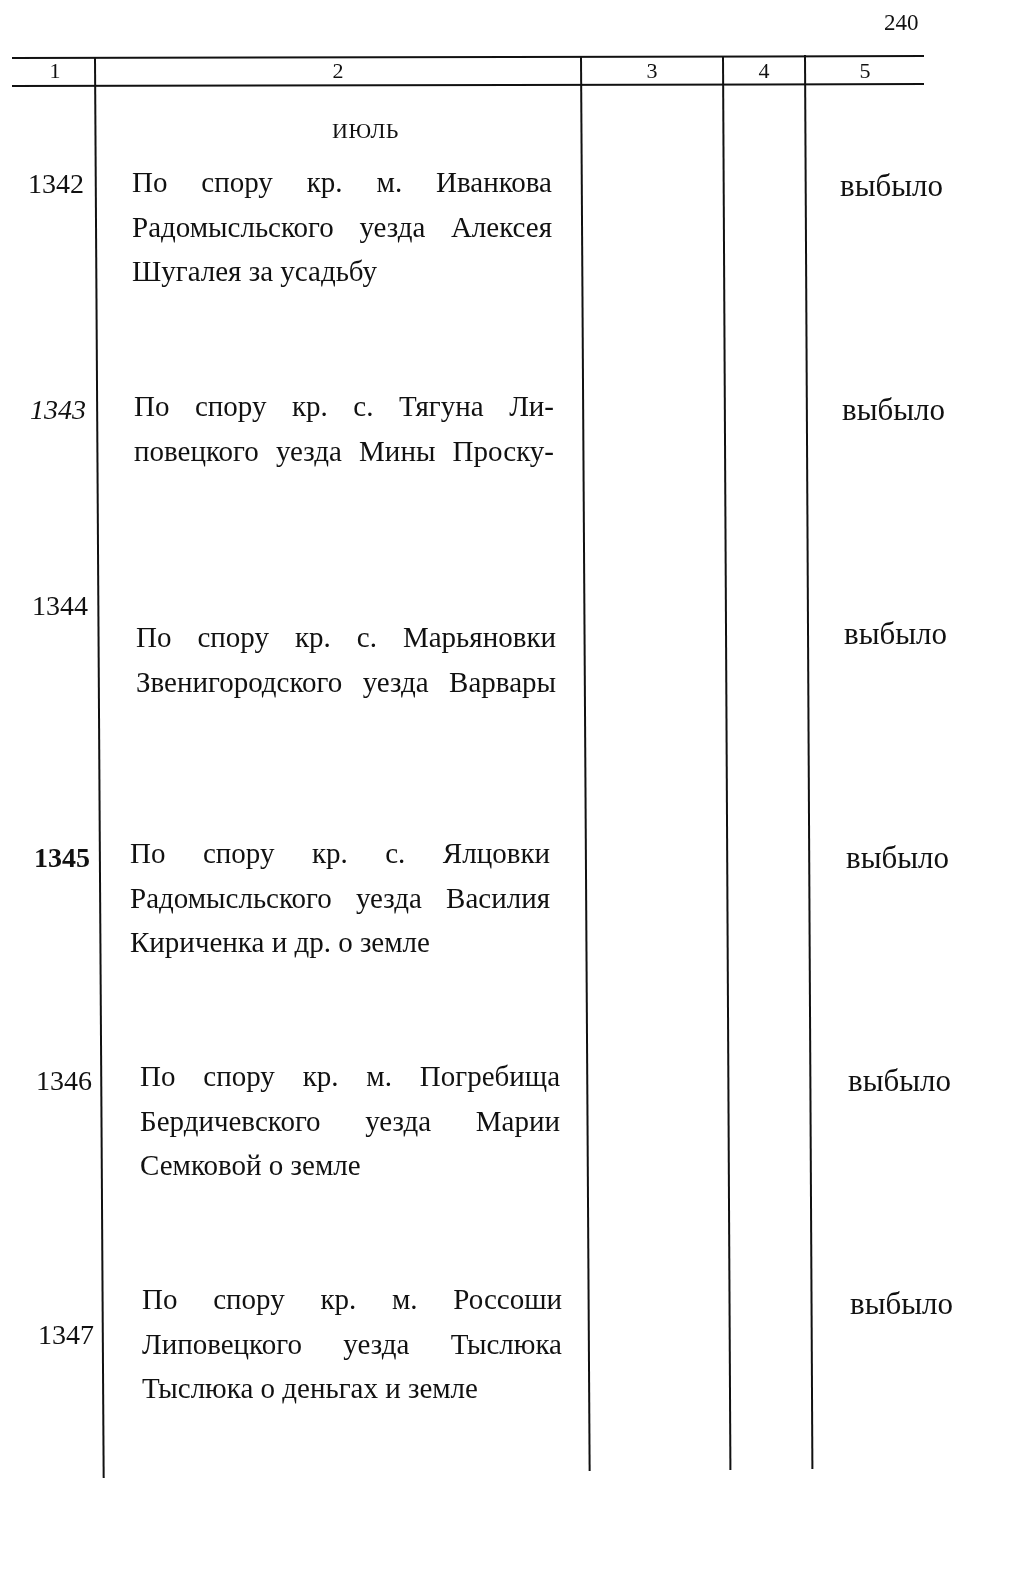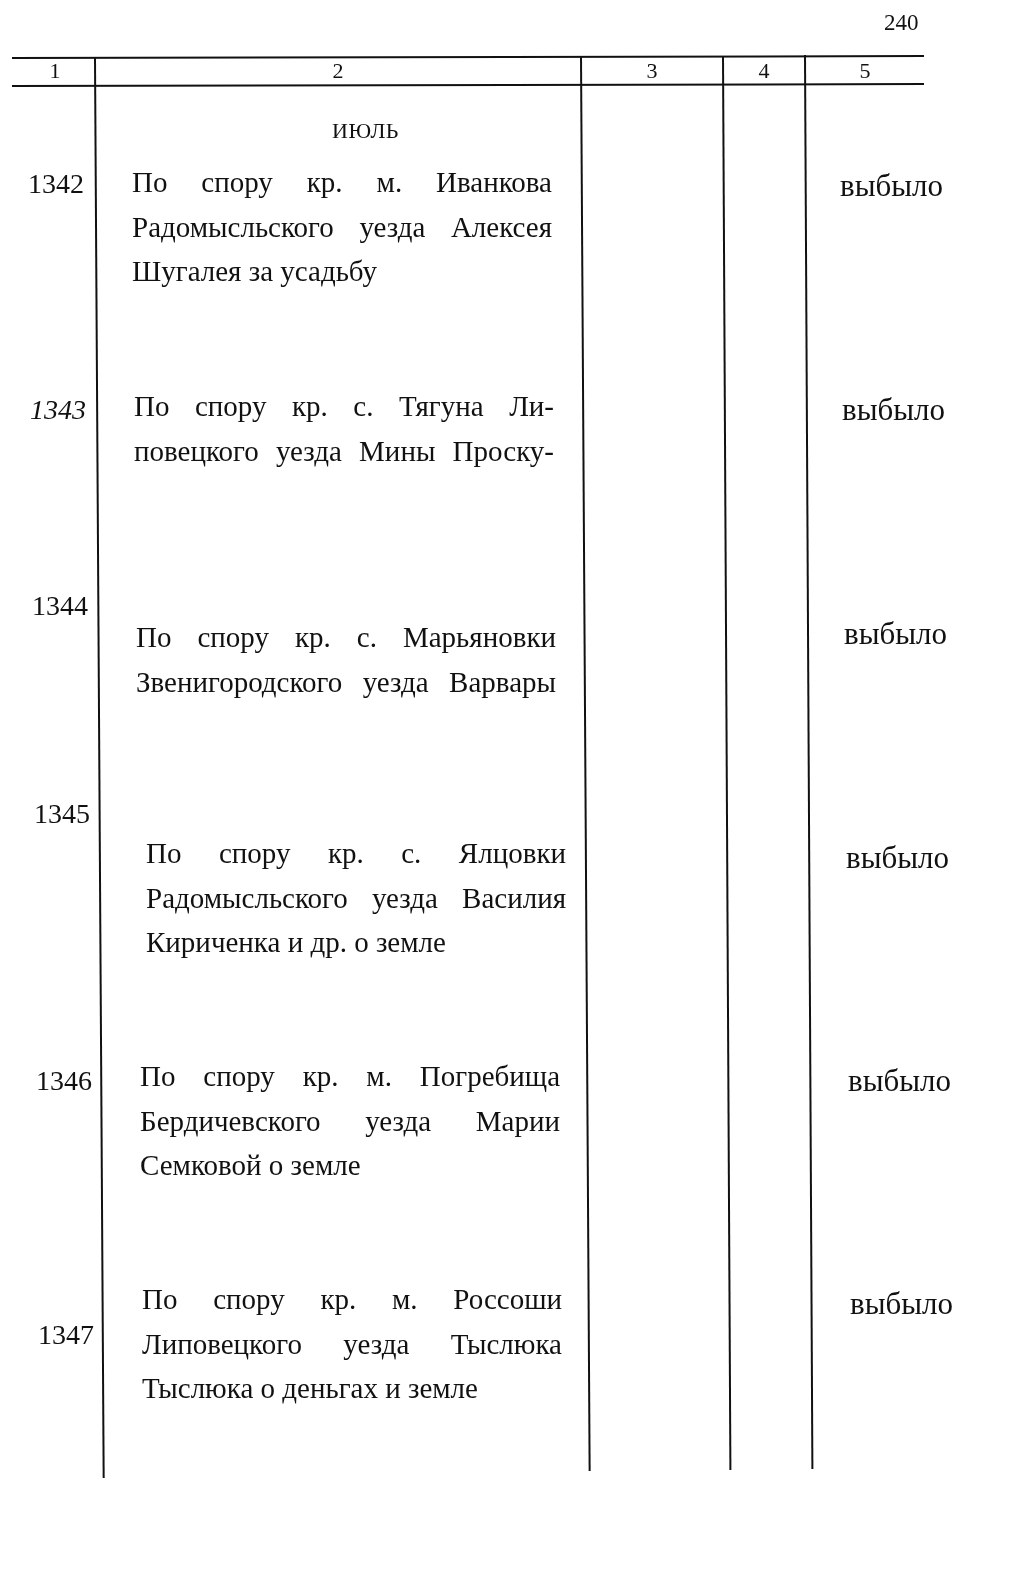--- a/index.html
+++ b/index.html
@@ -68,22 +68,22 @@
 <div>
   <div class="row-num" style="left:28px; top:590px;">1344</div>
   <div class="row-text" style="left:136px; top:607px;margin-top:8px;">
     <span class="line">По спору кр. с. Марьяновки</span>
     <span class="line">Звенигородского уезда Варвары</span>
   </div>
   <div class="row-status" style="left:844px; top:616px;">выбыло</div>
 </div>
 
 <div>
-  <div class="row-num" style="left:30px; top:798px;">1345</div>
-  <div class="row-text" style="left:146px; top:831px;">
+  <div class="row-num" style="left:30px; top:842px;font-weight:bold;">1345</div>
+  <div class="row-text" style="left:130px; top:831px;">
     <span class="line">По спору кр. с. Ялцовки</span>
     <span class="line">Радомысльского уезда Василия</span>
     <span class="line last">Кириченка и др. о земле</span>
   </div>
   <div class="row-status" style="left:846px; top:840px;">выбыло</div>
 </div>
 
 <div>
   <div class="row-num" style="left:32px; top:1065px;">1346</div>
   <div class="row-text" style="left:140px; top:1054px;">

